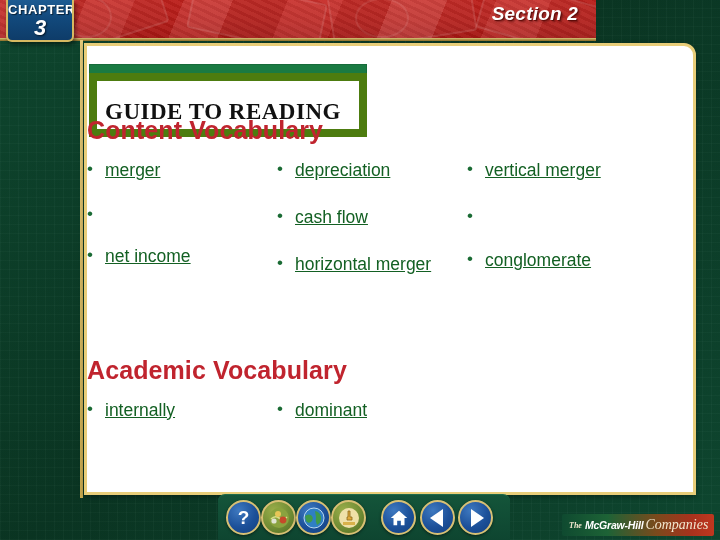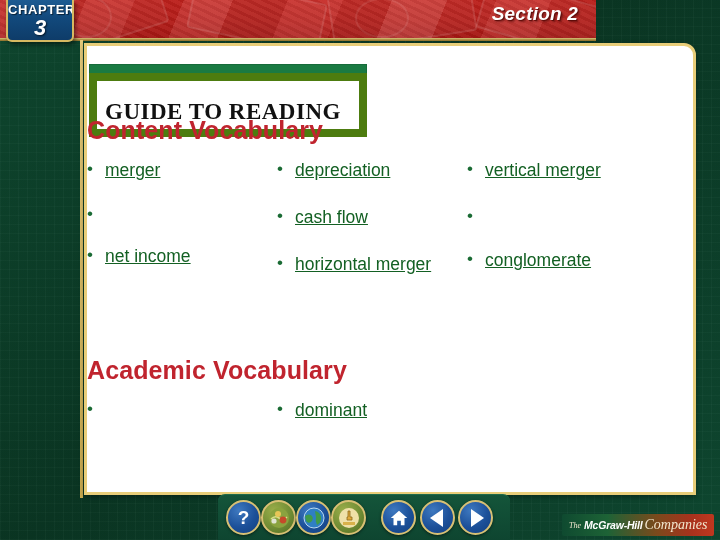--- a/index.html
+++ b/index.html
@@ -297,20 +297,21 @@
     padding-left: 7px;
     box-sizing: border-box;
     overflow: hidden;
   }
   .mh-the {
     color: #f2e7cf;
     font-family: "Liberation Serif", serif;
     font-style: italic;
     font-size: 8px;
     margin-right: 3px;
+    font-weight: bold;
   }
   .mh-name {
     color: #ffffff;
     font-size: 10.5px;
     font-weight: bold;
     font-style: italic;
     letter-spacing: -0.2px;
     margin-right: 2px;
   }
   .mh-companies {
@@ -410,20 +411,21 @@
         </div>
 
       </div>
 
       <div class="heading" id="academic-heading">Academic Vocabulary</div>
 
       <div class="academic-grid">
         <div class="academic-col c1">
           <div class="vitem">
             <span class="bullet">•</span>
+            <span class="vtext">internally</span>
           </div>
         </div>
         <div class="academic-col c2">
           <div class="vitem">
             <span class="bullet">•</span>
             <span class="vtext">dominant</span>
           </div>
         </div>
       </div>
 

